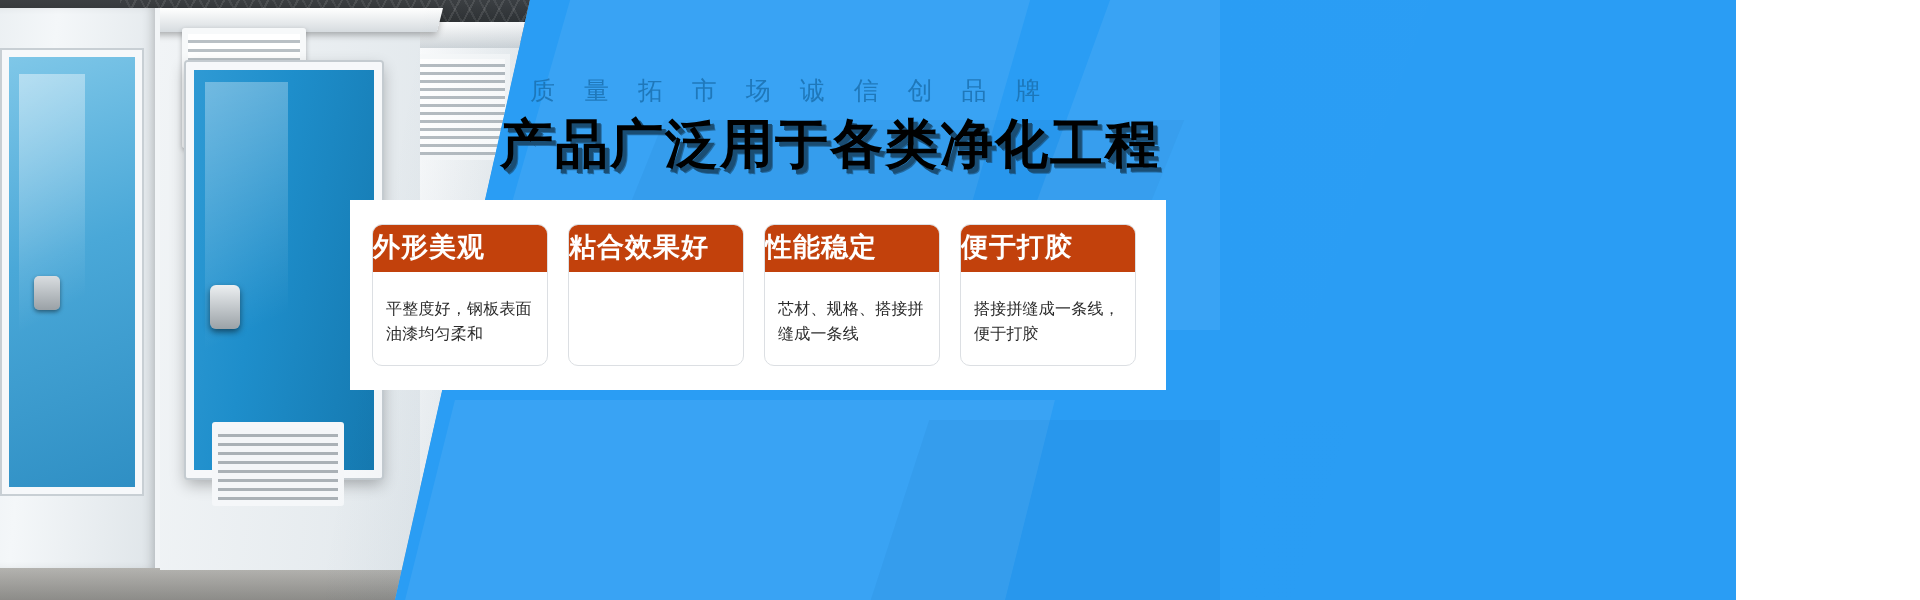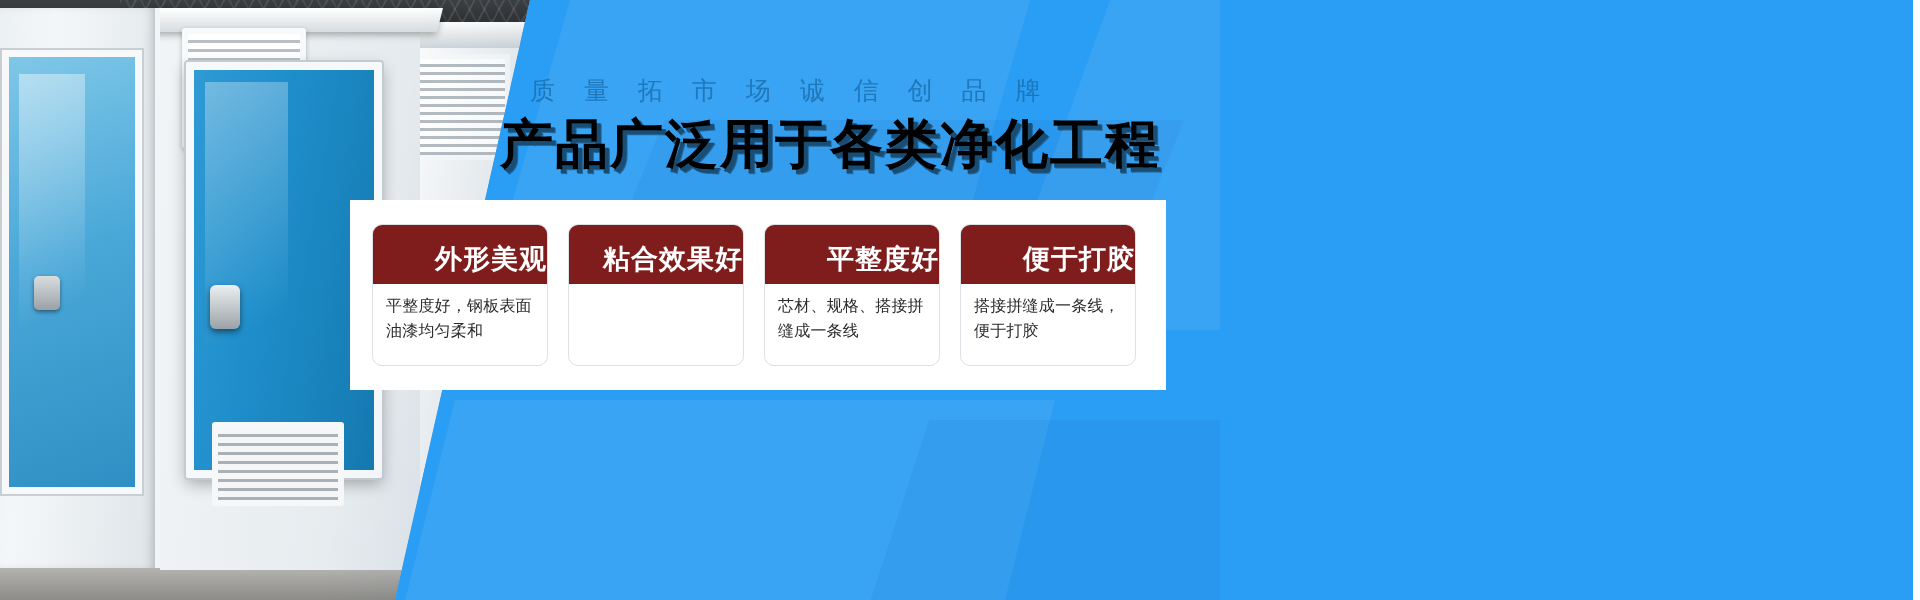--- a/index.html
+++ b/index.html
@@ -1,21 +1,21 @@
 <!DOCTYPE html>
 <html lang="zh"><head>
 <meta charset="utf-8">
 <title>Banner</title>
 <style>
   html,body{margin:0;padding:0;background:#fff;}
   body{font-family:"Liberation Sans","DejaVu Sans",sans-serif;}
 
   .banner{
     position:relative;
-    width:1913px;height:600px;
+    width:1736px;height:600px;
     overflow:hidden;
     background:#2196f3;
   }
 
   
   .photo-left{
     position:absolute;left:0;top:0;width:660px;height:600px;
     overflow:hidden;
     -webkit-clip-path:polygon(0 0,530px 0,395px 600px,0 600px);
     clip-path:polygon(0 0,530px 0,395px 600px,0 600px);
@@ -230,31 +230,31 @@
     width:176px;
     background:#ffffff;
     border:1px solid #dcdfe3;
     border-radius:10px;
     overflow:hidden;
     box-sizing:border-box;
     height:142px;
     display:flex;flex-direction:column;
   }
   .card-head{
-    background:#7f1d1d;
+    background:#c2410c;
     color:#fff;
     font-size:27px;
     font-weight:bold;
     letter-spacing:1px;
-    text-align:right;
-    padding:21px 0 11px;
+    text-align:left;
+    padding:9px 0 11px;
     line-height:1;
   }
   .card-body{
-    padding:9px 13px 10px;
+    padding:24px 13px 10px;
     font-size:16px;
     line-height:25px;
     color:#2b2b2b;
     letter-spacing:.2px;
     flex:1;
   }
 </style>
 </head>
 <body>
 
@@ -321,21 +321,21 @@
     <div class="card">
       <div class="card-head">外形美观</div>
       <div class="card-body">平整度好，钢板表面油漆均匀柔和</div>
     </div>
 
     <div class="card">
       <div class="card-head">粘合效果好</div>
     </div>
 
     <div class="card">
-      <div class="card-head">平整度好</div>
+      <div class="card-head">性能稳定</div>
       <div class="card-body">芯材、规格、搭接拼缝成一条线</div>
     </div>
 
     <div class="card">
       <div class="card-head">便于打胶</div>
       <div class="card-body">搭接拼缝成一条线，便于打胶</div>
     </div>
 
   </div>
 

